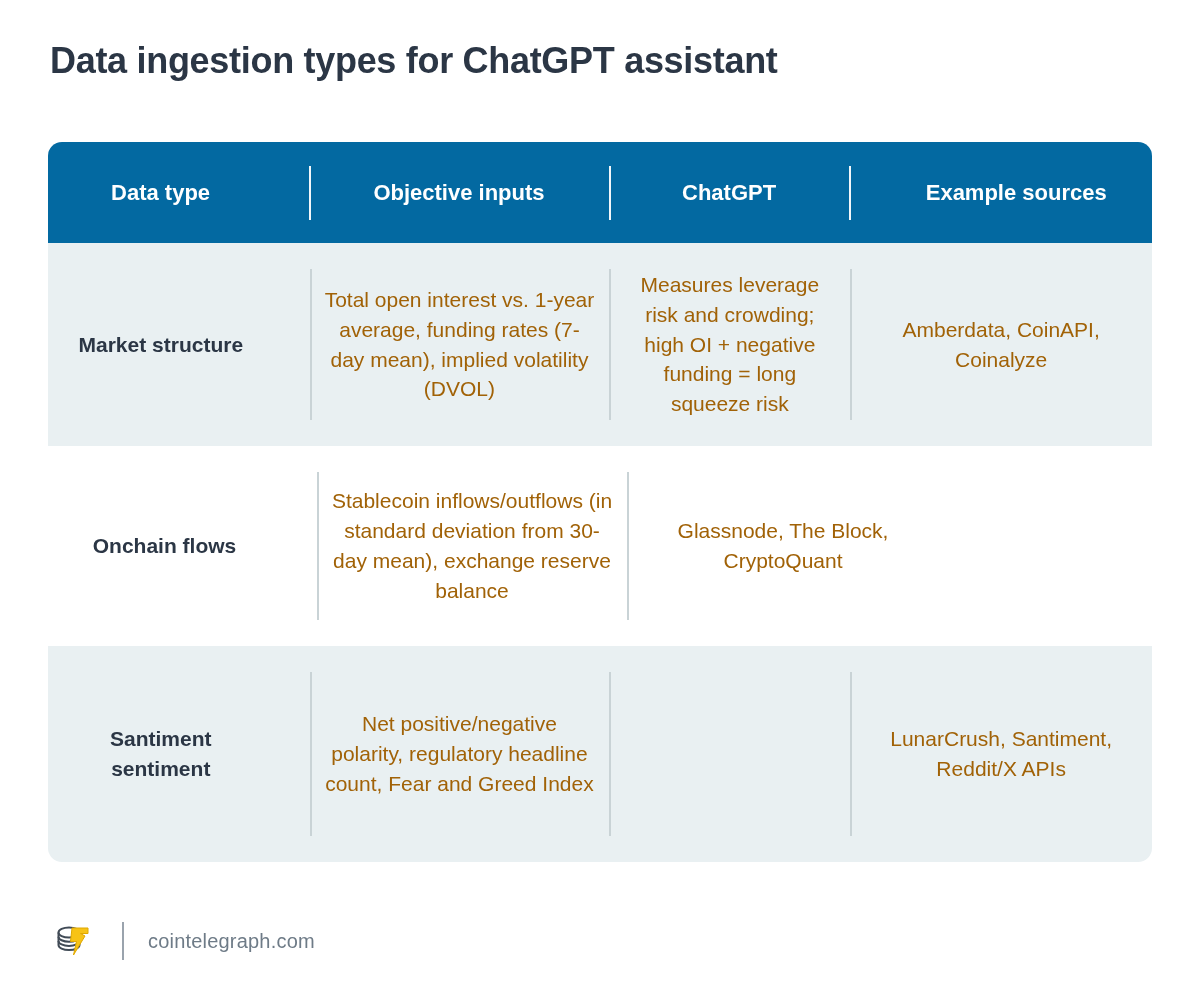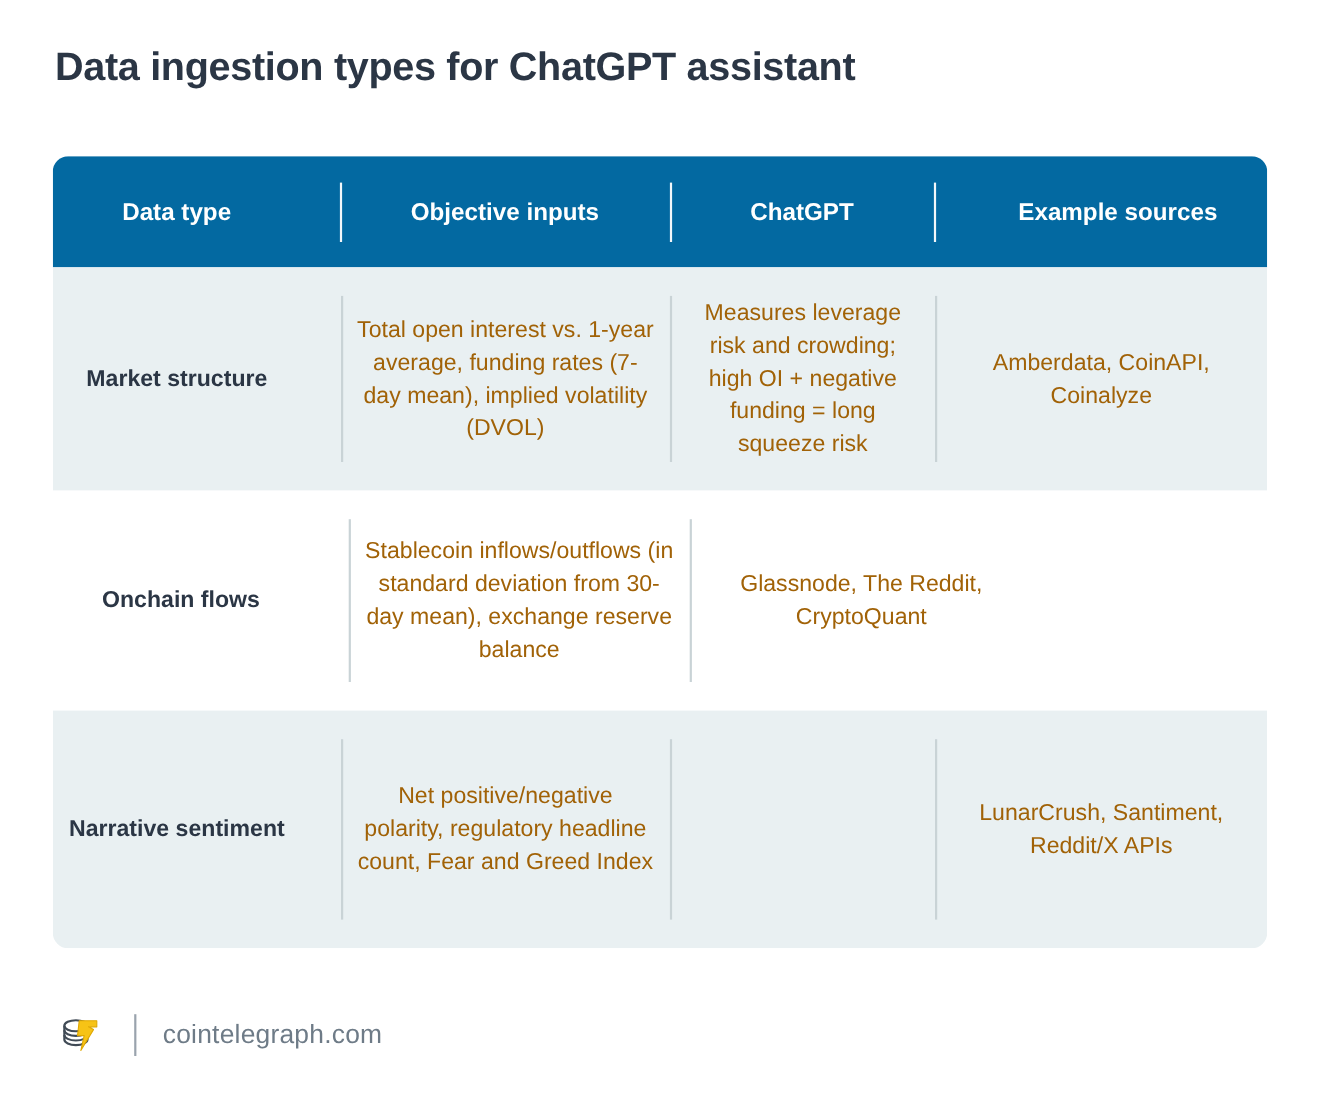--- a/index.html
+++ b/index.html
@@ -143,21 +143,21 @@
   }
 
   .footer-sep {
     width: 2px;
     height: 38px;
     background: #9aa3ad;
     margin: 0 24px 0 26px;
   }
 
   .footer-url {
-    font-size: 24px;
+    font-size: 20px;
     color: #6e7b87;
     letter-spacing: 0.2px;
     text-align: right;
   }
 </style>
 </head>
 <body>
 
 <div class="page">
 
@@ -204,27 +204,27 @@
     <div class="trow plain row-h2">
       <div class="td label col-1">
         <span>Onchain flows</span>
       </div>
       <div class="td col-2">
         <span class="divider-v"></span>
         <span>Stablecoin inflows/outflows (in standard deviation from 30-day mean), exchange reserve balance</span>
       </div>
       <div class="td col-4">
         <span class="divider-v"></span>
-        <span>Glassnode, The Reddit, CryptoQuant</span>
+        <span>Glassnode, The Block, CryptoQuant</span>
       </div>
     </div>
 
     <div class="trow shade row-h3">
       <div class="td label col-1">
-        <span>Narrative sentiment</span>
+        <span>Santiment sentiment</span>
       </div>
       <div class="td col-2">
         <span class="divider-v"></span>
         <span>Net positive/negative polarity, regulatory headline count, Fear and Greed Index</span>
       </div>
       <div class="td col-3">
         <span class="divider-v"></span>
       </div>
       <div class="td col-4">
         <span class="divider-v"></span>

